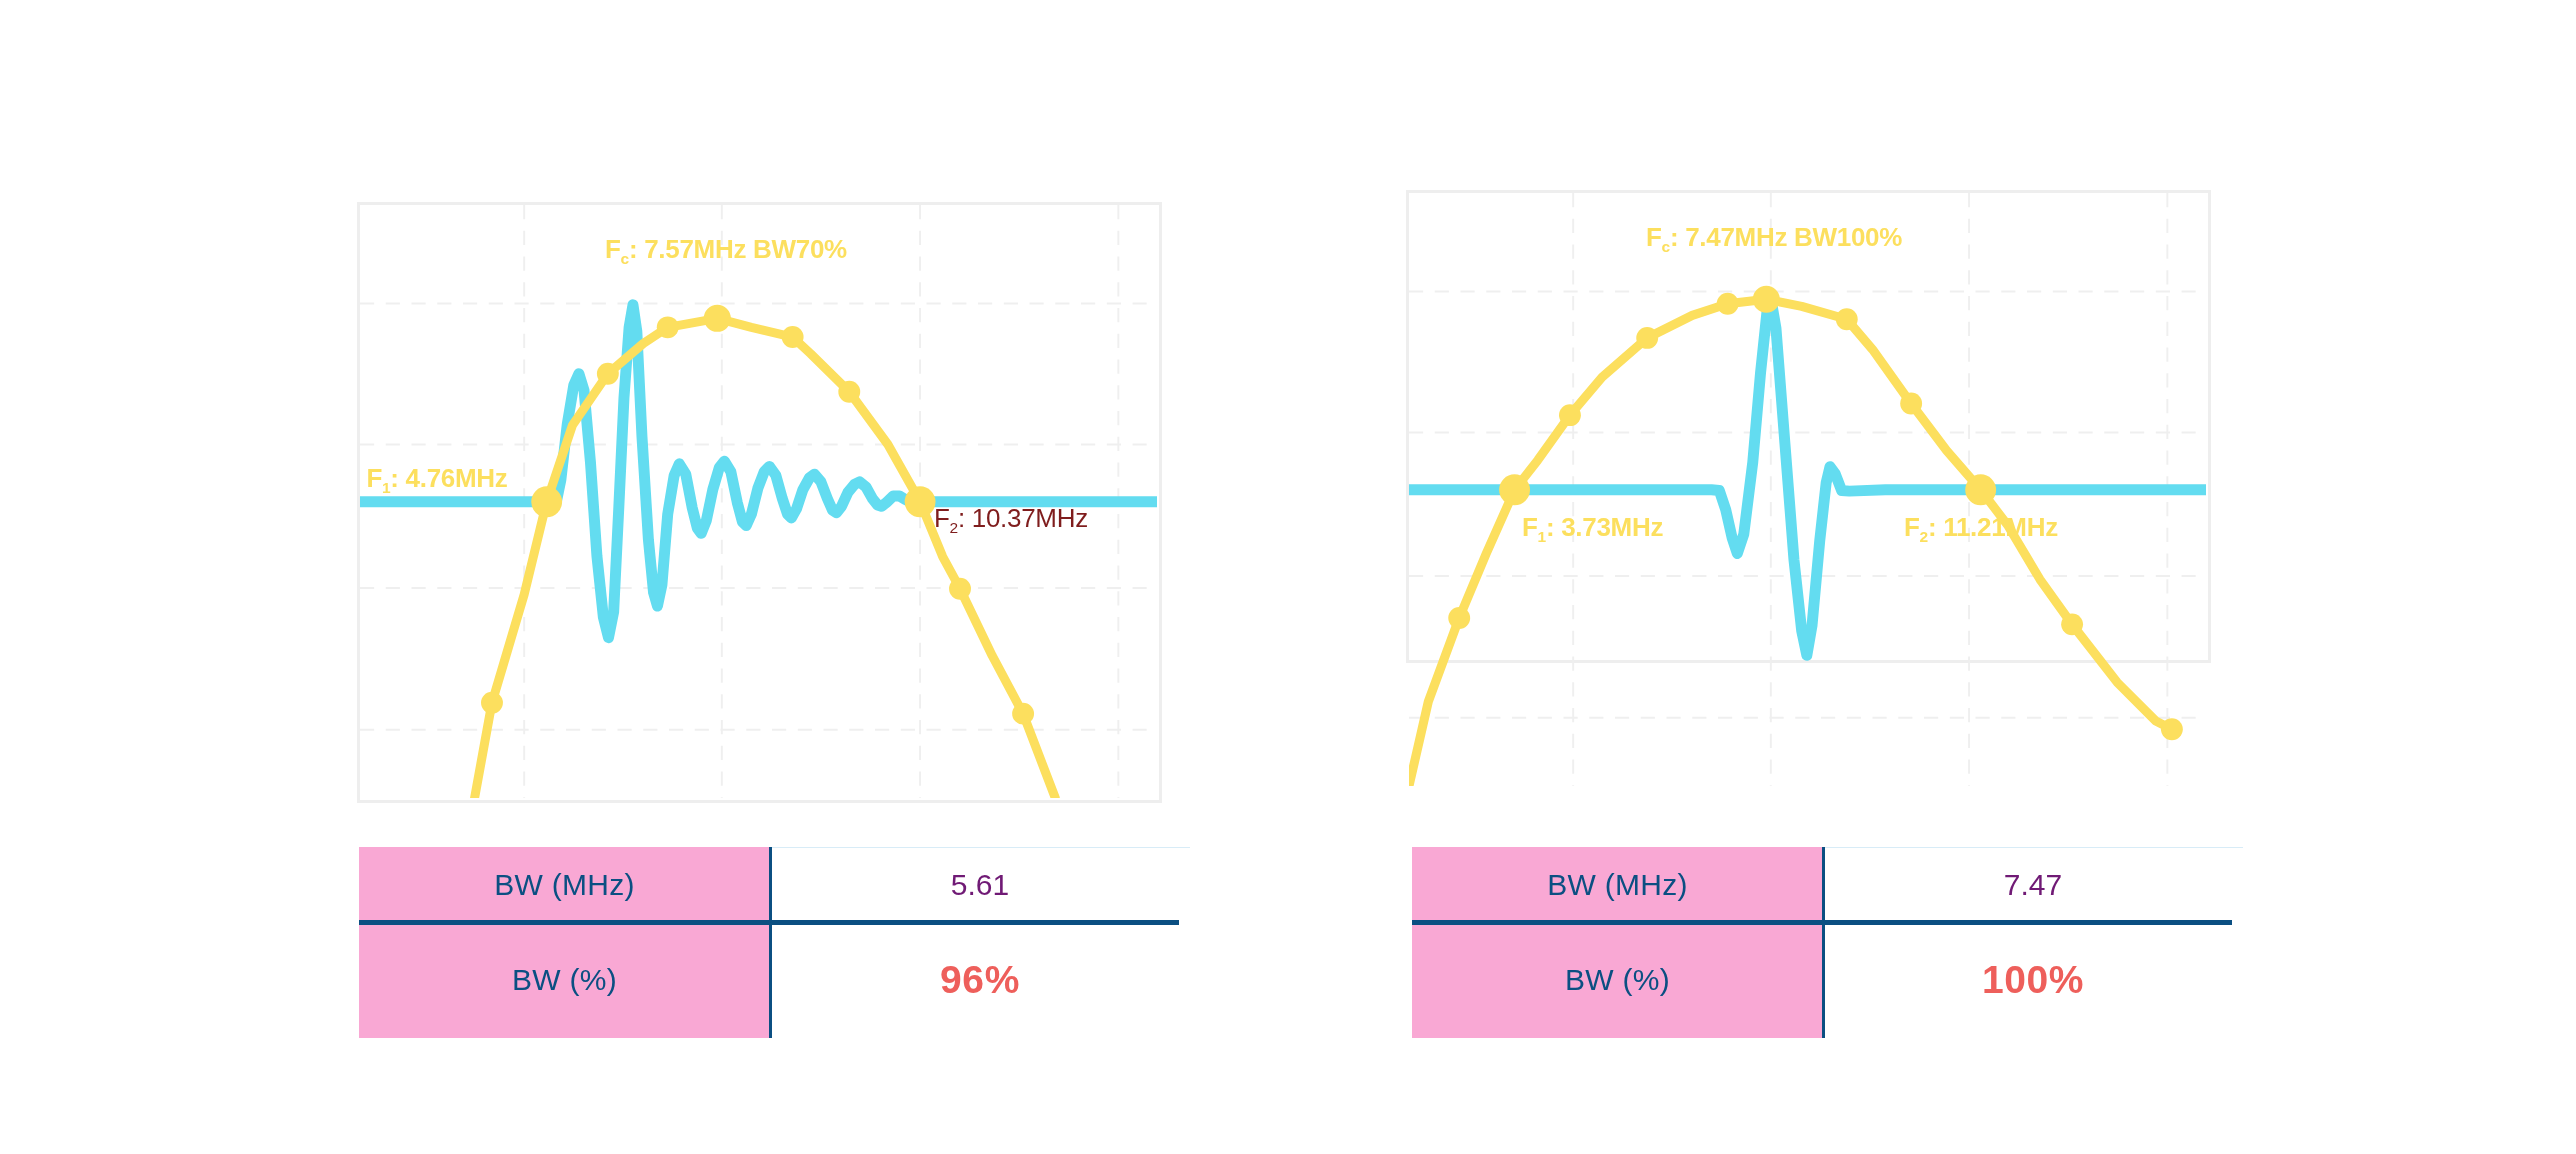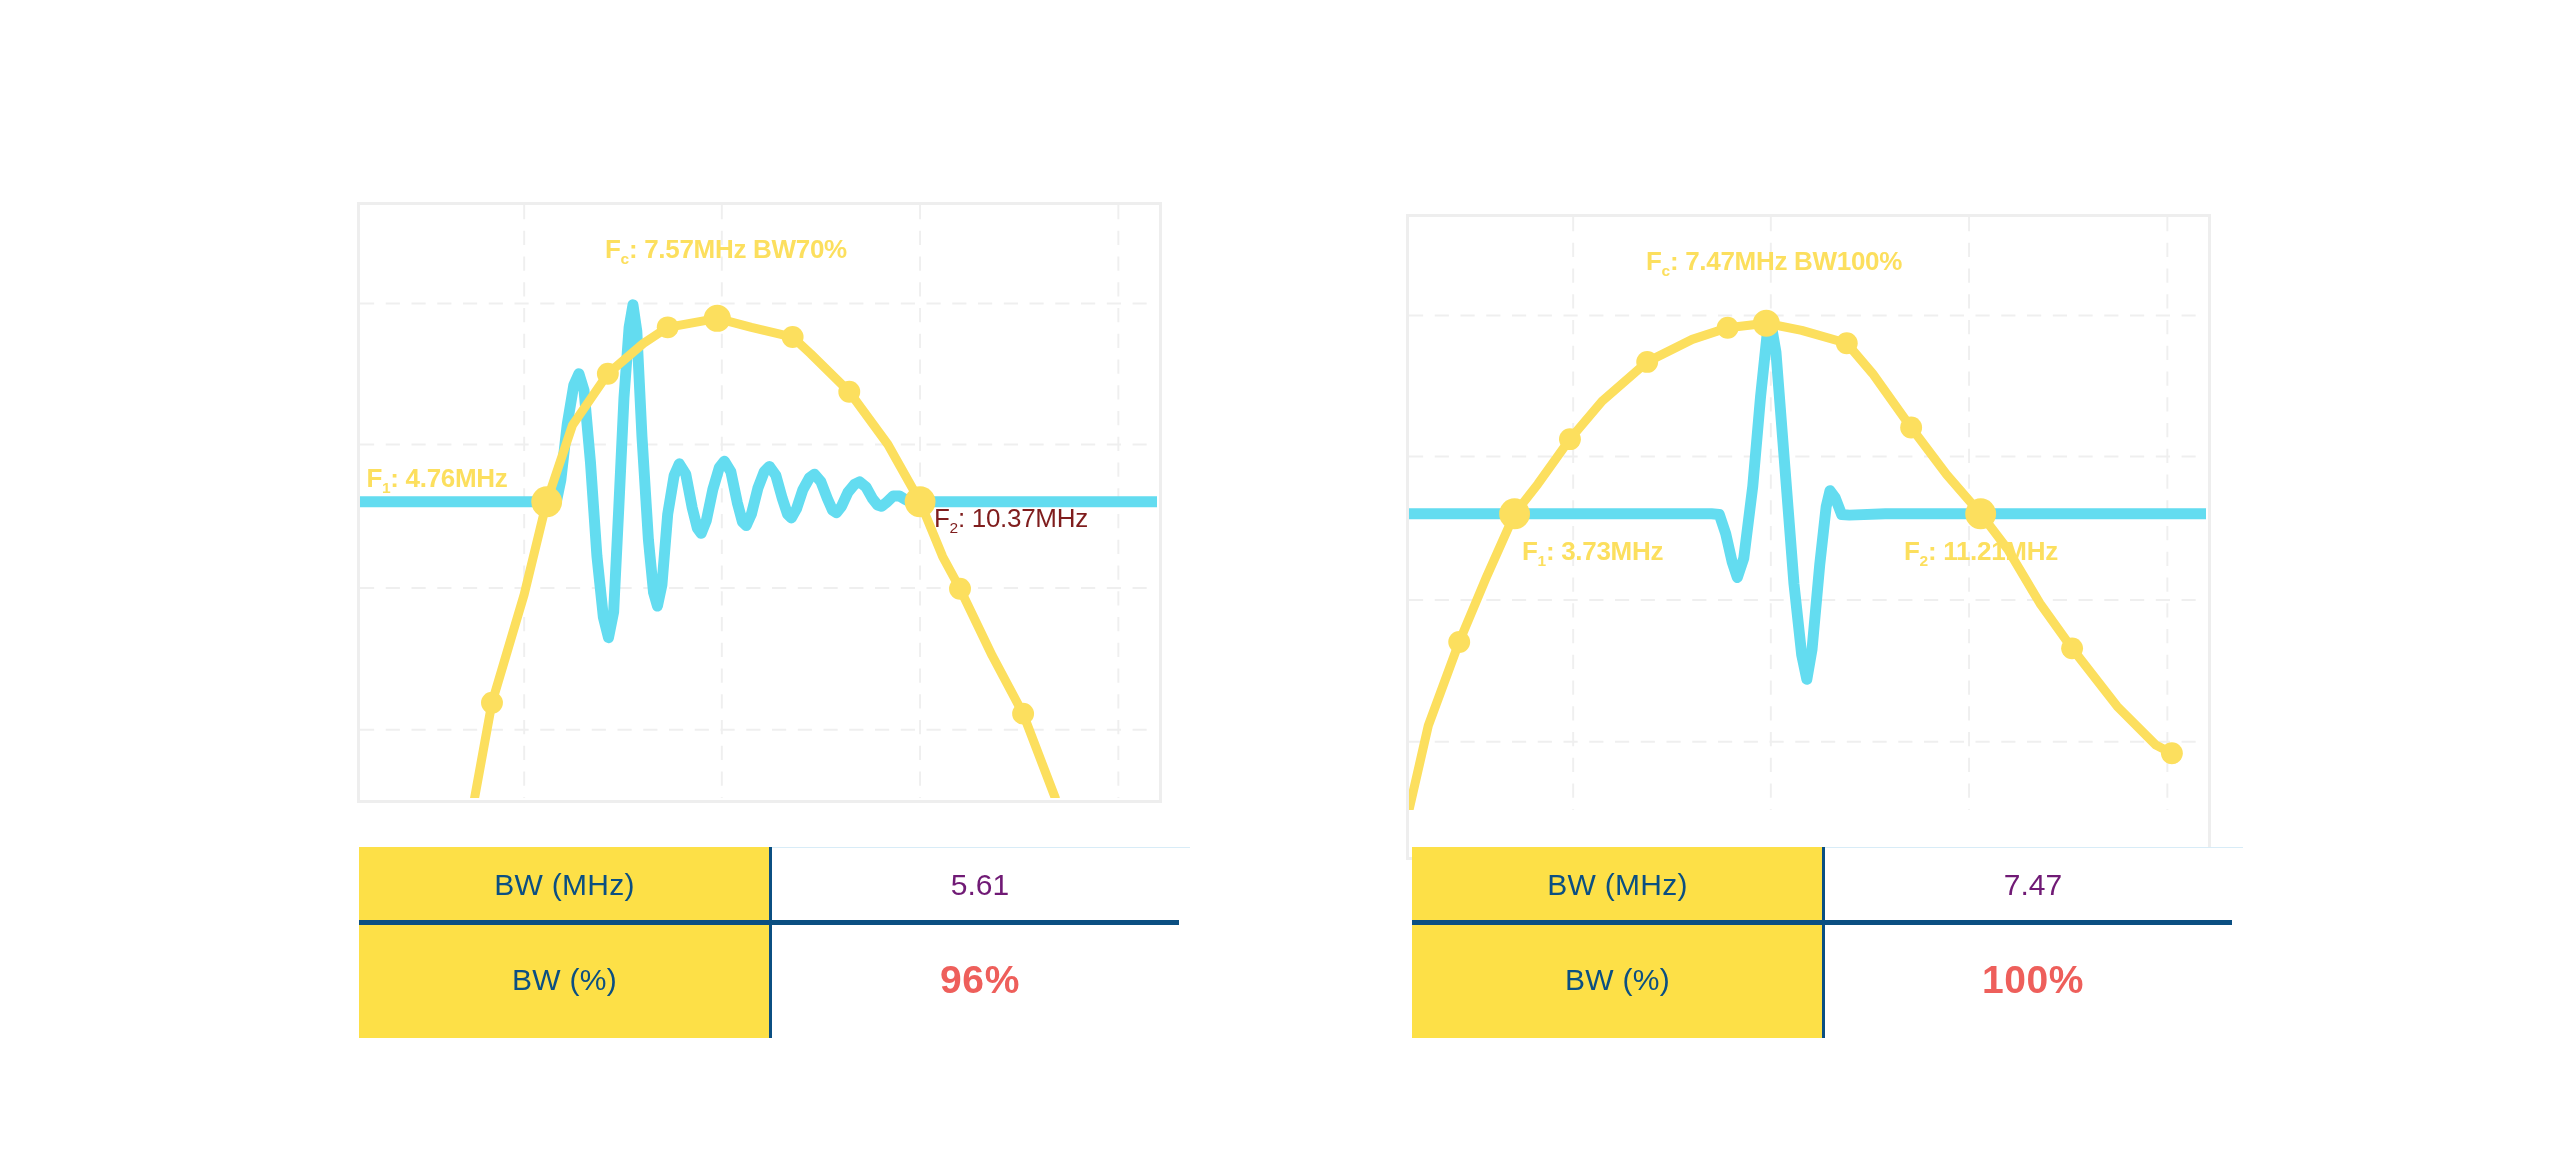--- a/index.html
+++ b/index.html
@@ -13,21 +13,21 @@
     background:#ffffff;
     border:3.9px solid #eeeeee;
     box-sizing:border-box;
   }
   .plot-svg{position:absolute;left:0;top:0;}
 
   
   .bw-table{position:absolute;}
   .bw-row{display:flex;align-items:stretch;}
   .bw-label{
-    background:#fde047;
+    background:#f9a8d4;
     color:#0B4F82;
     display:flex;align-items:center;justify-content:center;
     font-size:30px;
     letter-spacing:0.3px;
     box-sizing:border-box;
   }
   .bw-value{
     background:#ffffff;
     display:flex;align-items:center;justify-content:center;
     box-sizing:border-box;
@@ -124,21 +124,21 @@
         <div class="bw-label" style="width:411px;">BW (%)</div>
         <div class="bw-value pct" style="width:420px;">96%</div>
       </div>
       <div class="row-sep" style="left:0;top:73px;width:820px;"></div>
       <div class="col-sep" style="left:410px;top:0;height:191px;"></div>
     </div>
   </div>
 
   <div class="panel" style="left:0;top:0;">
 
-    <div class="plot-frame" style="left:1406px;top:214px;width:805px;height:646px;">
+    <div class="plot-frame" style="left:1406px;top:190px;width:805px;height:473px;">
       <svg class="plot-svg" width="797" height="593" viewBox="0 0 1238 921">
         <g stroke="#EFEFEF" stroke-width="3" stroke-dasharray="22 18" fill="none">
           <line x1="0" y1="153" x2="1238" y2="153"></line>
           <line x1="0" y1="372" x2="1238" y2="372"></line>
           <line x1="0" y1="595" x2="1238" y2="595"></line>
           <line x1="0" y1="815" x2="1238" y2="815"></line>
           <line x1="255" y1="0" x2="255" y2="921"></line>
           <line x1="562" y1="0" x2="562" y2="921"></line>
           <line x1="870" y1="0" x2="870" y2="921"></line>
           <line x1="1178" y1="0" x2="1178" y2="921"></line>

